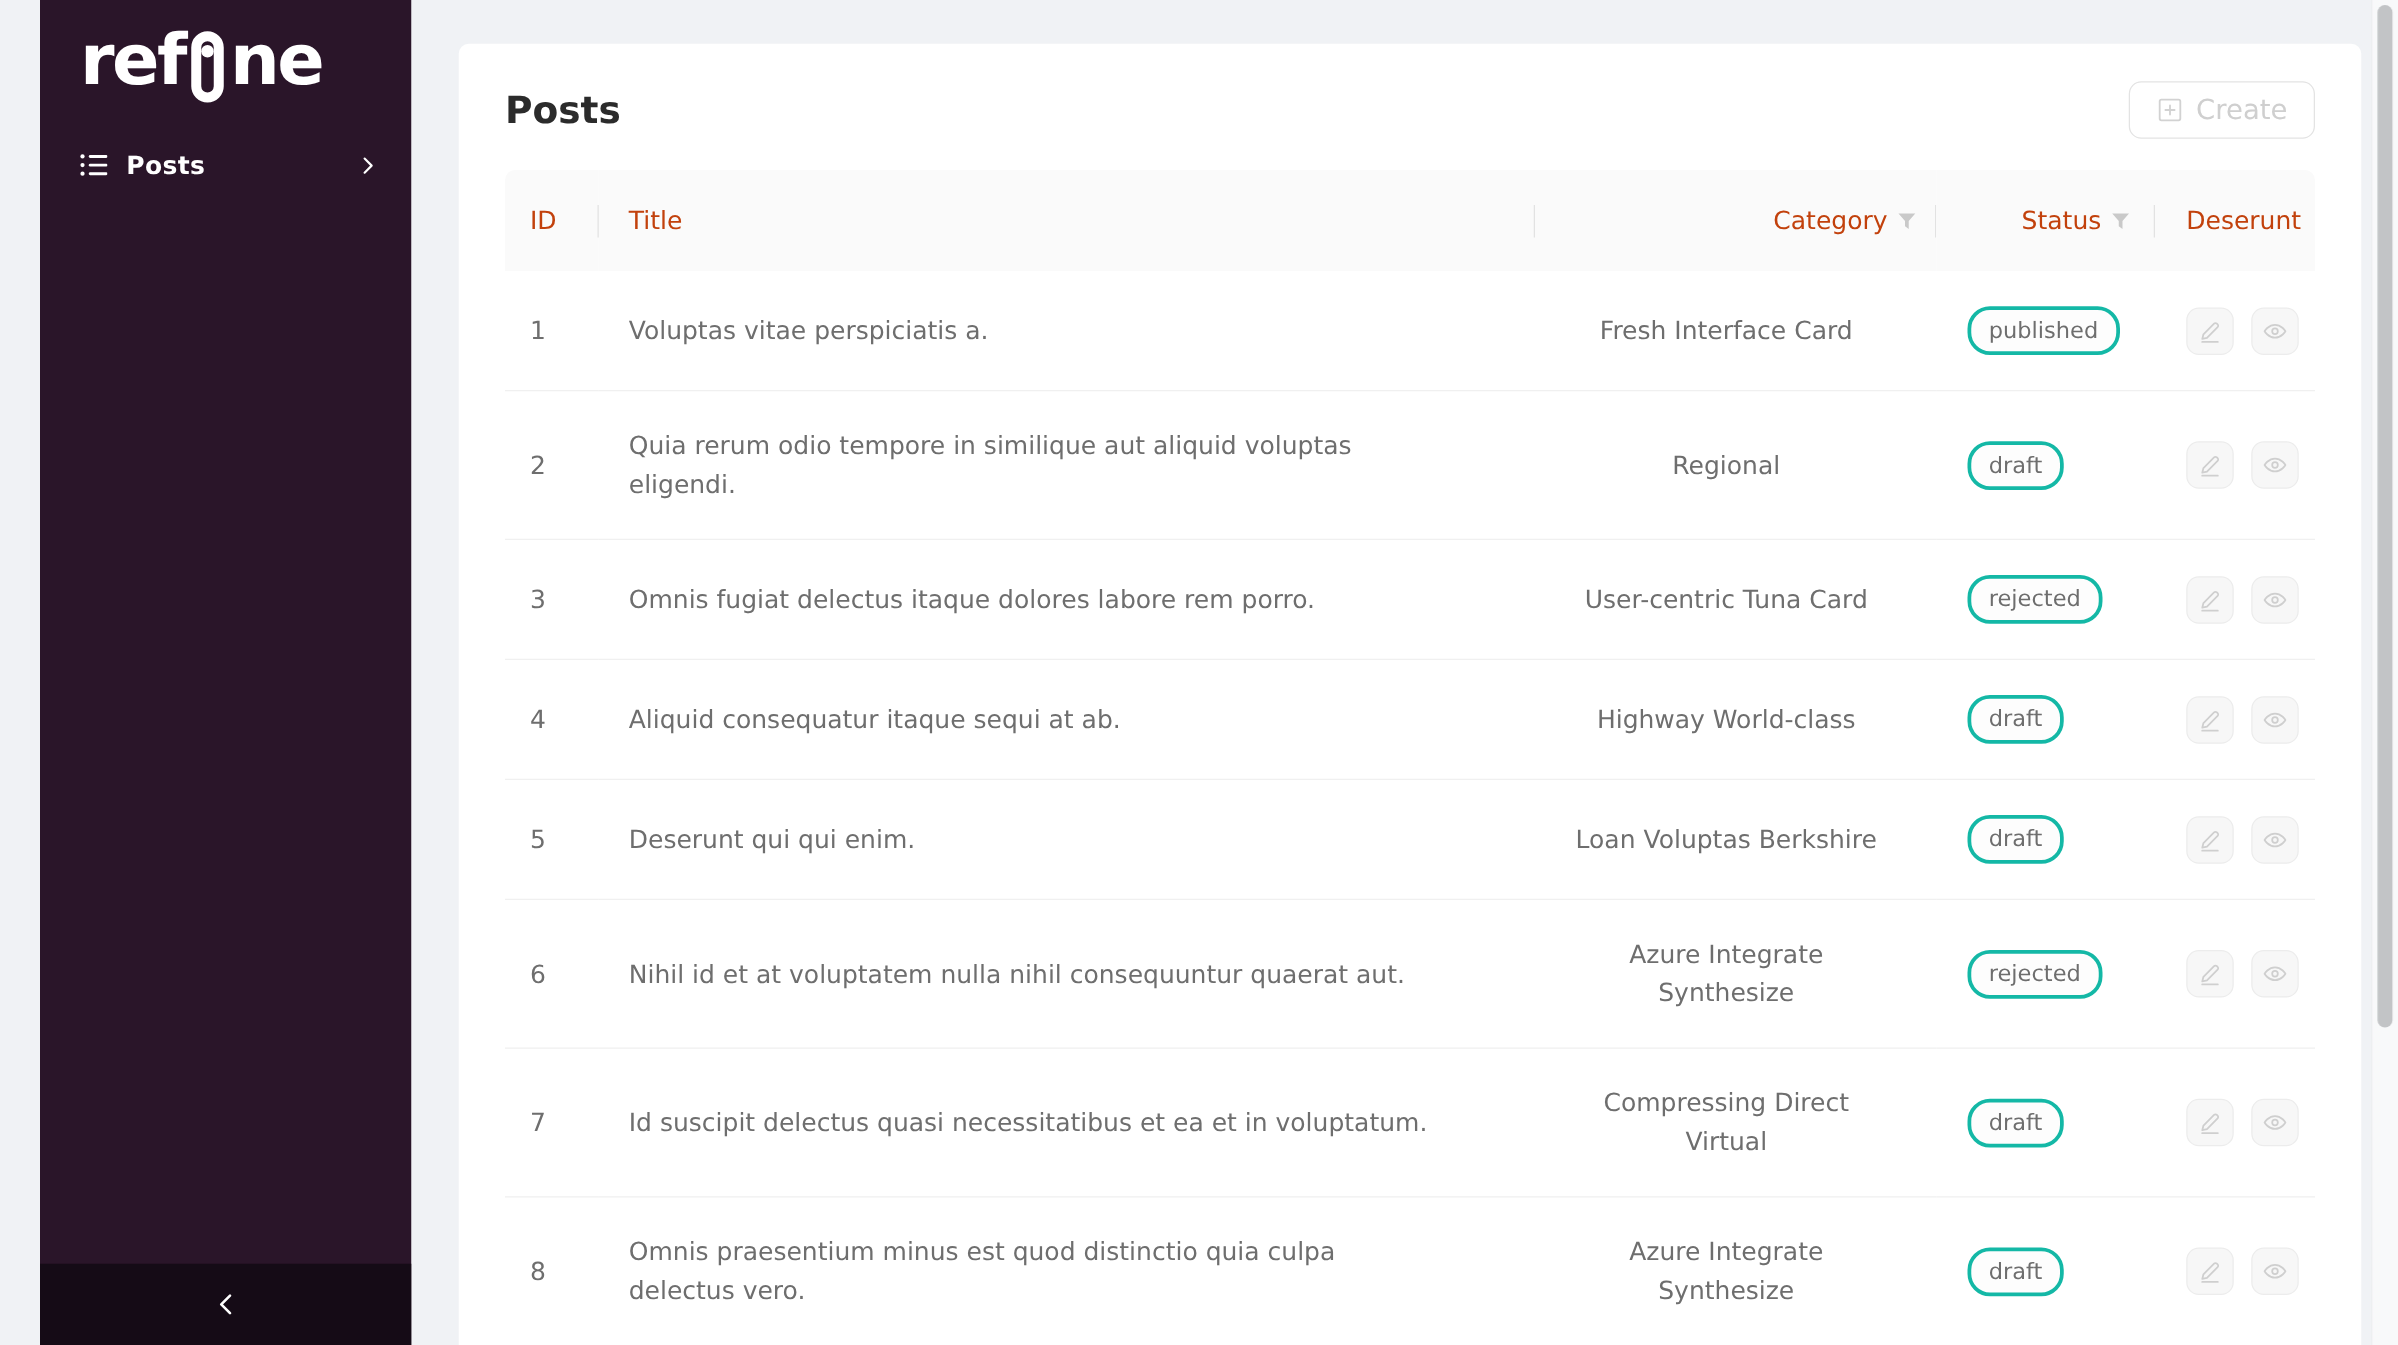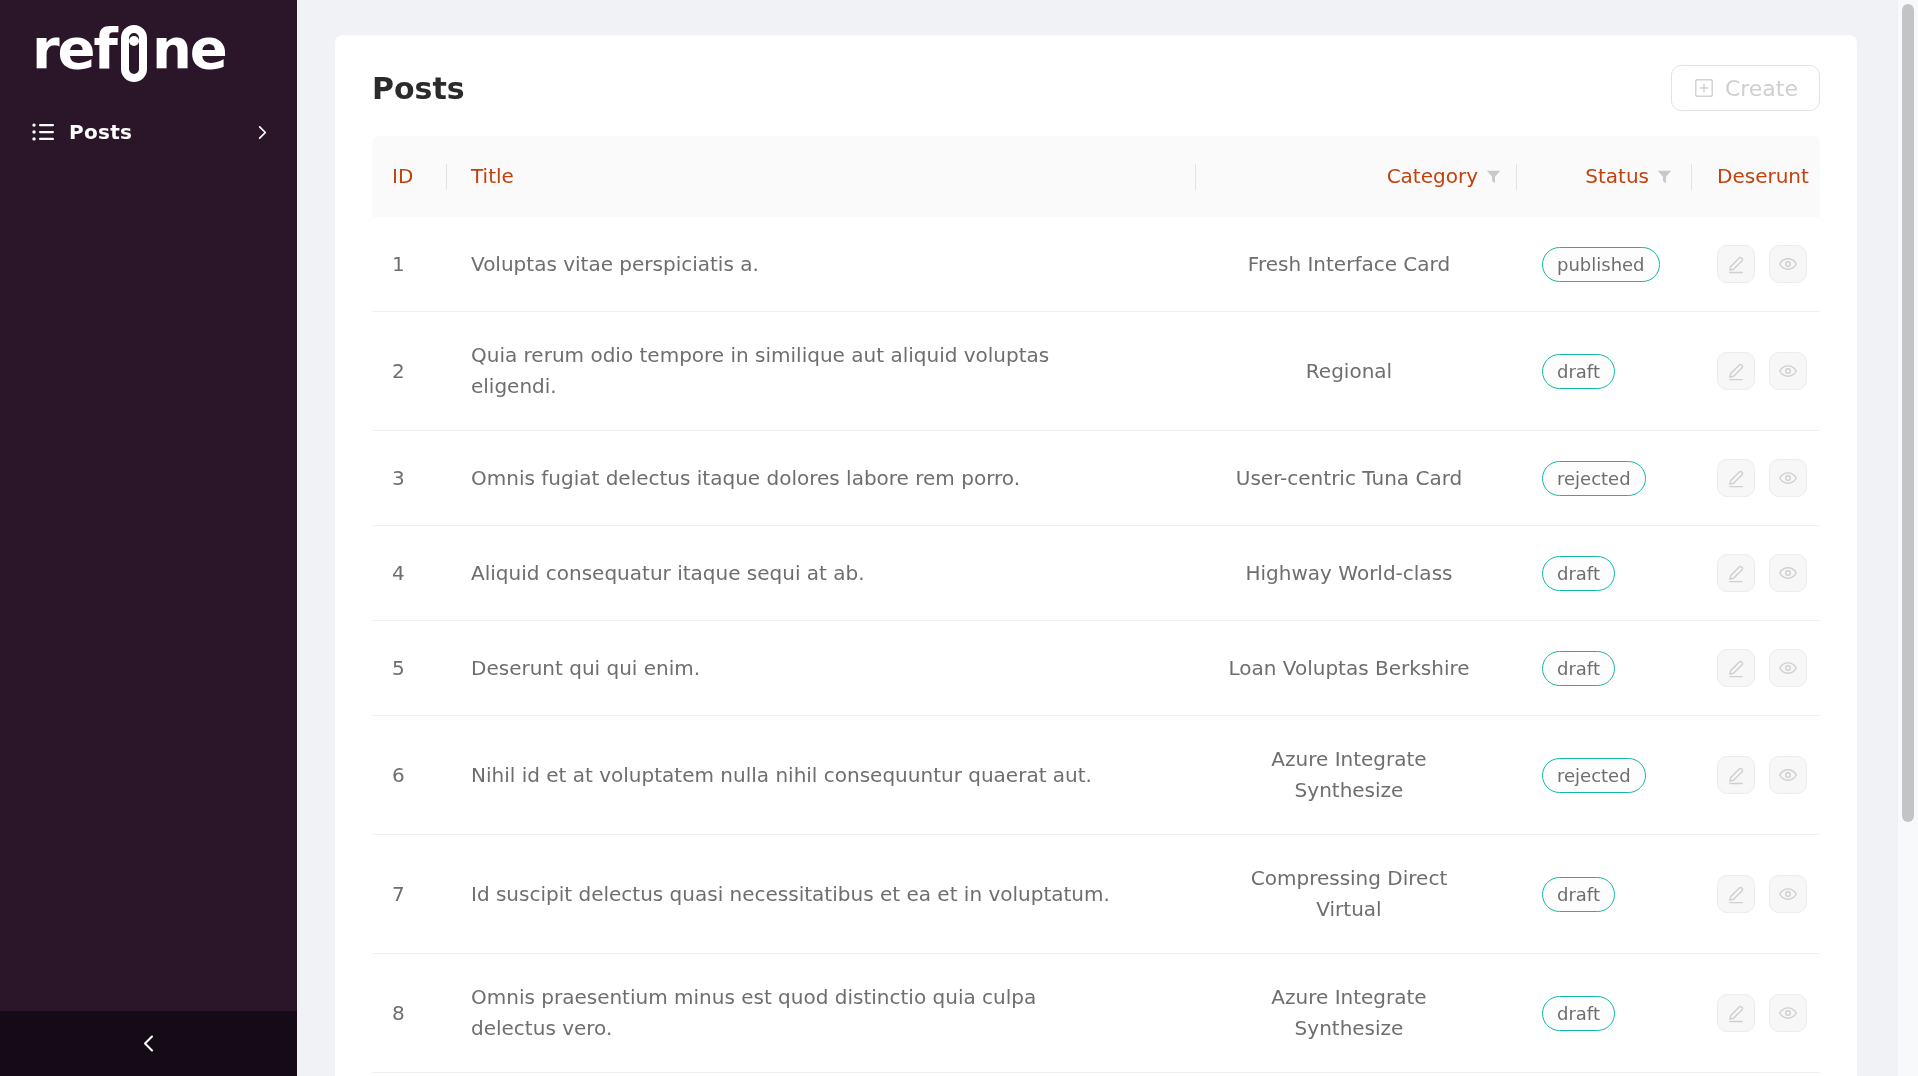--- a/index.html
+++ b/index.html
@@ -7,21 +7,21 @@
   body {
     display: flex;
     font-family: "DejaVu Sans", "Liberation Sans", sans-serif;
     background: #f0f2f5;
   }
 
   
   .sidebar {
     width: 297px; min-width: 297px; height: 1076px;
     background: #2a1529;
-    display: flex; flex-direction: column;
+    display: flex; flex-direction: column; margin-left: 32px;
   }
   .logo {
     display: flex; align-items: center;
     margin: 16px 0 0 32px; height: 66px;
     cursor: pointer;
   }
   .logo-text {
     color: #fff; font-weight: bold; font-size: 56px;
     letter-spacing: -2px; line-height: 1;
   }
@@ -94,21 +94,21 @@
     font-size: 20px; color: #6e6e6e; line-height: 31px;
     border-bottom: 1px solid #f0f0f0; vertical-align: middle;
     background: #fff;
   }
   td.td-id { padding-left: 20px; }
   .title-inner { max-width: 645px; }
   .cat-inner   { max-width: 258px; text-align: center; }
   td.td-status { padding-left: 25px; }
   .badge {
     display: inline-block;
-    border: 1px solid #14b8a6; background: #fdfdfd; border-radius: 18px;
+    border: 3px solid #14b8a6; background: #fdfdfd; border-radius: 18px;
     padding: 3px 14px; font-size: 18px; color: #6e6e6e; line-height: 27px;
     white-space: nowrap;
   }
   td.td-actions { padding-left: 25px; white-space: nowrap; }
   .act-btn {
     display: inline-flex; align-items: center; justify-content: center;
     width: 38px; height: 38px;
     border: 1px solid #ececec; border-radius: 10px; background: #f7f7f7;
     color: #cfcfcf; margin-right: 8px; cursor: not-allowed; vertical-align: middle;
   }

